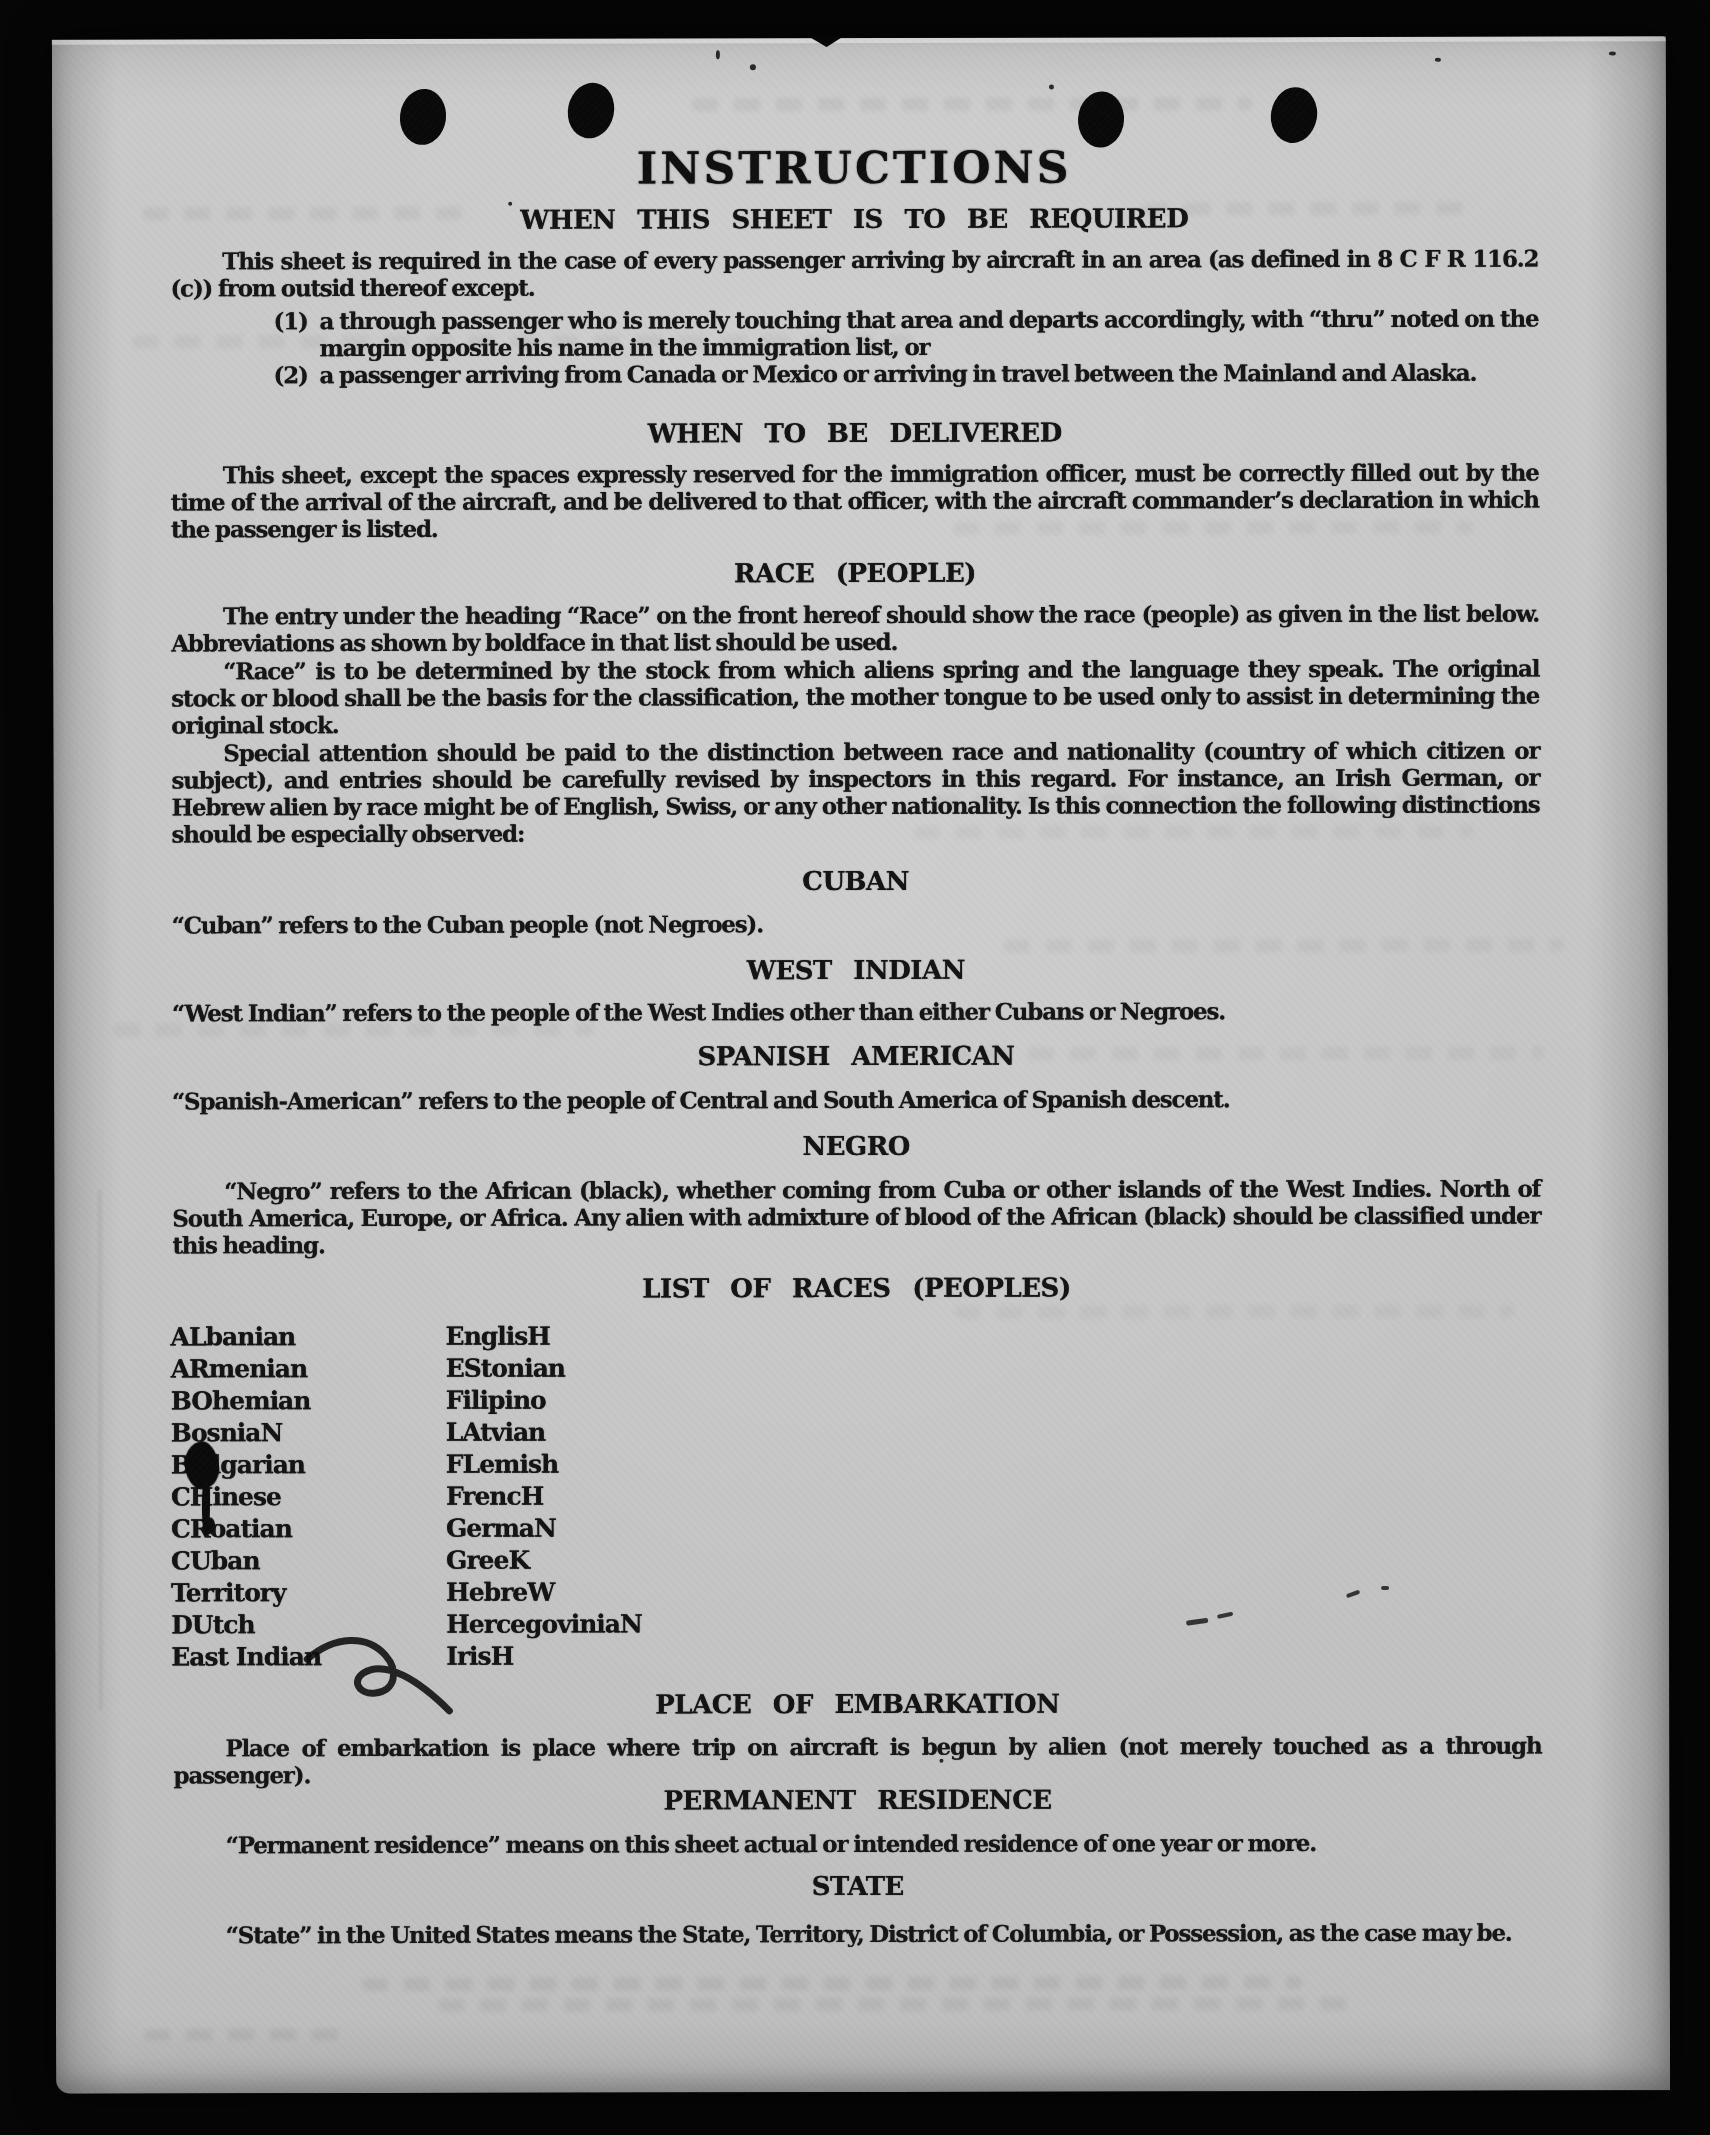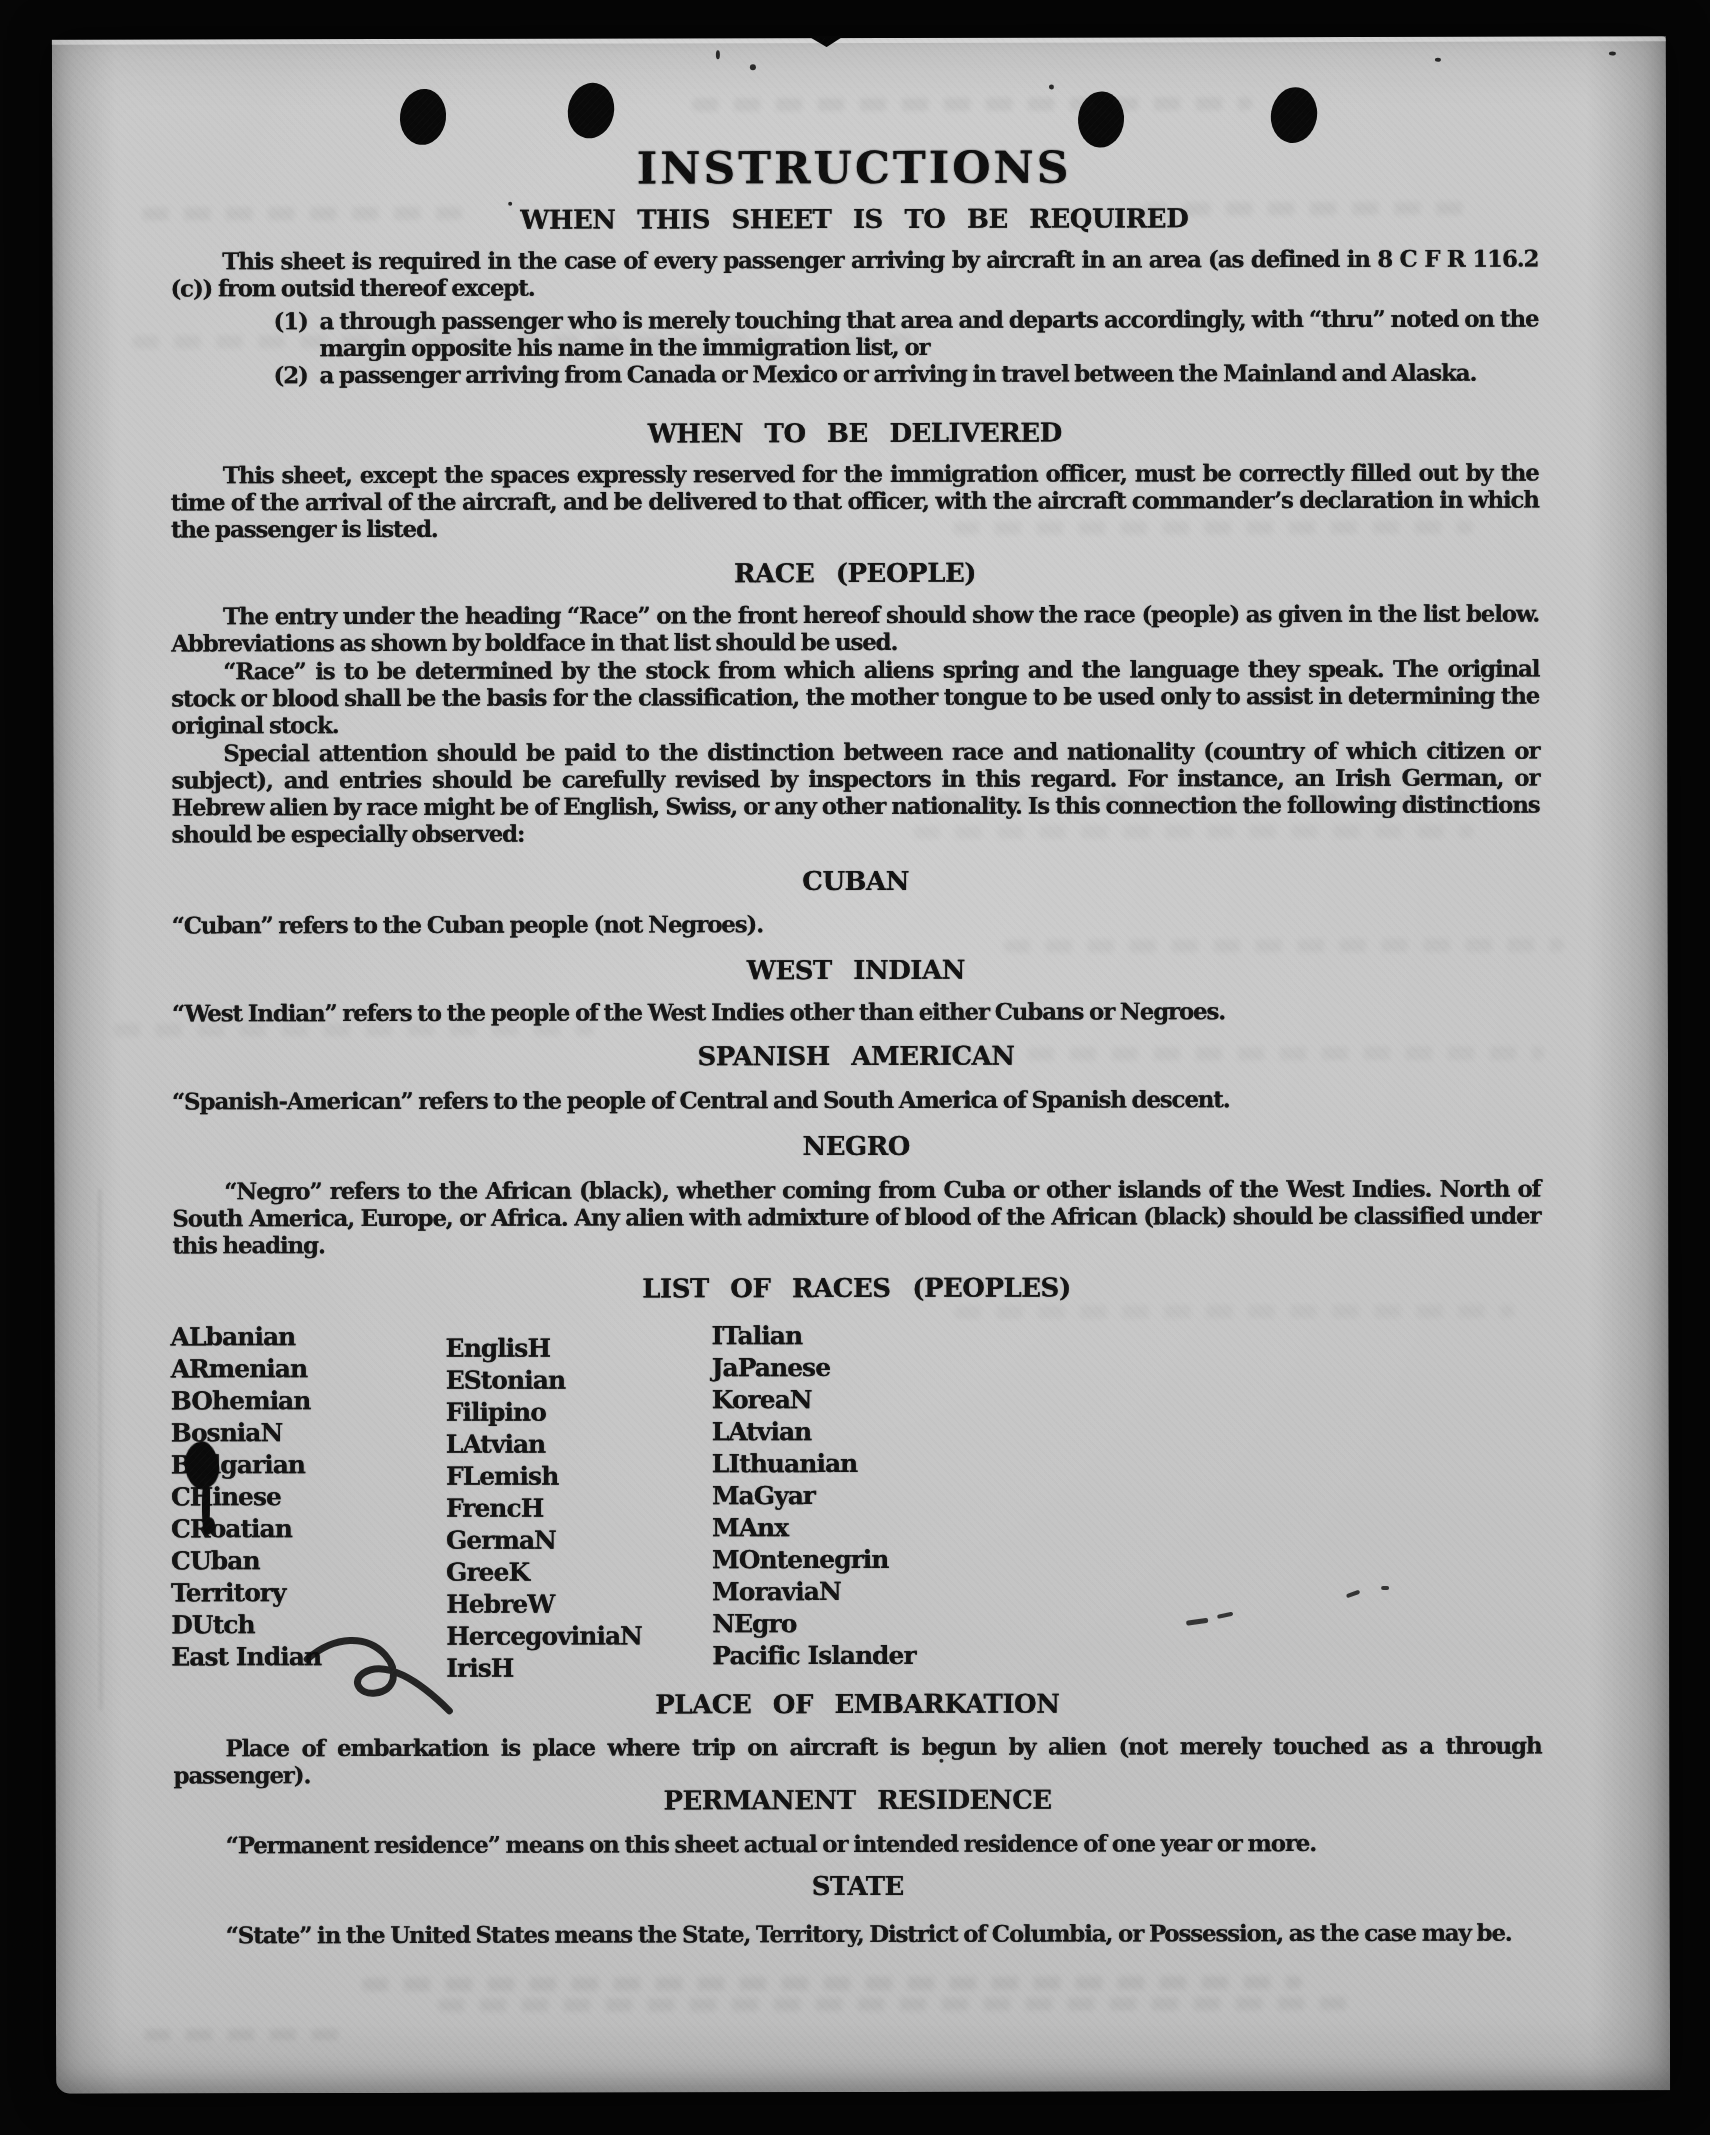--- a/index.html
+++ b/index.html
@@ -27,21 +27,21 @@
       text-shadow:0 0 1px rgba(15,15,15,.85);}
   .title{position:absolute;left:118px;width:1368px;text-align:center;color:#101010;font-weight:bold;
       font-size:44px;line-height:52px;letter-spacing:3px;text-shadow:0 0 1.5px rgba(10,10,10,.9);}
   .items{margin:0;}
   .num-item{display:flex;}
   .num-marker{flex:0 0 46px;}
   .num-text{flex:1;text-align:justify;}
   .races{position:absolute;left:116px;top:1282px;width:1460px;display:flex;color:#141414;
          font-weight:bold;font-size:25px;line-height:32px;letter-spacing:-1px;
          text-shadow:0 0 1px rgba(15,15,15,.85);}
-  .rcol1{width:275px;} .rcol2{width:266px;margin-top:12px;} .rcol3{width:286px;} .rcol4{width:282px;} .rcol5{flex:1;}
+  .rcol1{width:275px;} .rcol2{width:266px;} .rcol3{width:286px;} .rcol4{width:282px;} .rcol5{flex:1;}
   .race-line{white-space:nowrap;}
   .race-line.cont{padding-left:38px;}
   .hole{position:absolute;width:46px;height:56px;background:#0a0a0a;border-radius:50%;transform:rotate(7deg);}
   .notch{position:absolute;top:-2px;width:36px;height:11px;background:#060606;
          clip-path:polygon(0 0,100% 0,52% 100%);}
   .ghost{position:absolute;height:13px;border-radius:5px;filter:blur(2.5px);
          background:repeating-linear-gradient(90deg, rgba(35,35,35,.75) 0 26px, rgba(35,35,35,0) 26px 42px);}
   .vline{position:absolute;width:3px;background:rgba(30,30,30,1);filter:blur(1.5px);}
   .speck{position:absolute;background:#0d0d0d;border-radius:50%;opacity:.85;}
   .dash{position:absolute;background:#101010;border-radius:2px;opacity:.8;}
@@ -123,33 +123,20 @@
           <div class="race-line">Filipino</div>
           <div class="race-line">LAtvian</div>
           <div class="race-line">FLemish</div>
           <div class="race-line">FrencH</div>
           <div class="race-line">GermaN</div>
           <div class="race-line">GreeK</div>
           <div class="race-line">HebreW</div>
           <div class="race-line">HercegoviniaN</div>
           <div class="race-line">IrisH</div>
         </div>
-      <div class="rcol3">
-          <div class="race-line">ITalian</div>
-          <div class="race-line">JaPanese</div>
-          <div class="race-line">KoreaN</div>
-          <div class="race-line">LAtvian</div>
-          <div class="race-line">LIthuanian</div>
-          <div class="race-line">MaGyar</div>
-          <div class="race-line">MAnx</div>
-          <div class="race-line">MOntenegrin</div>
-          <div class="race-line">MoraviaN</div>
-          <div class="race-line">NEgro</div>
-          <div class="race-line">Pacific Islander</div>
-        </div>
     </div>
 
     <div class="h2" style="top:1651px;">PLACE OF EMBARKATION</div>
     <div class="blk ind" style="top:1695px;">Place of embarkation is place where trip on aircraft is begun by alien (not merely touched as a through passenger).</div>
 
     <div class="h2" style="top:1747px;">PERMANENT RESIDENCE</div>
     <div class="blk ind" style="top:1792px;">“Permanent residence” means on this sheet actual or intended residence of one year or more.</div>
 
     <div class="h2" style="top:1833px;">STATE</div>
     <div class="blk ind" style="top:1882px;">“State” in the United States means the State, Territory, District of Columbia, or Possession, as the case may be.</div>

